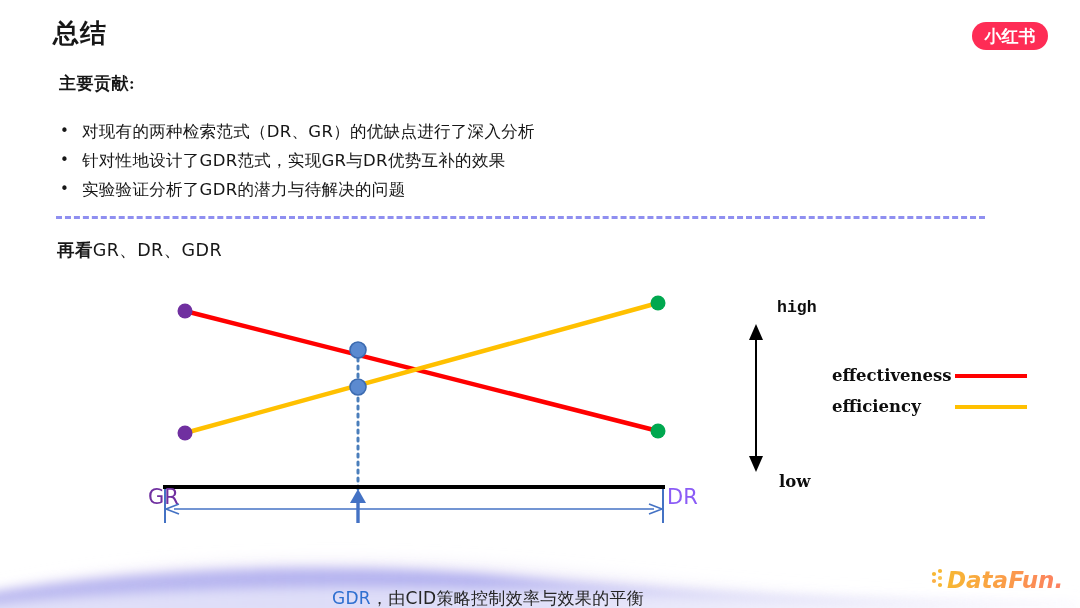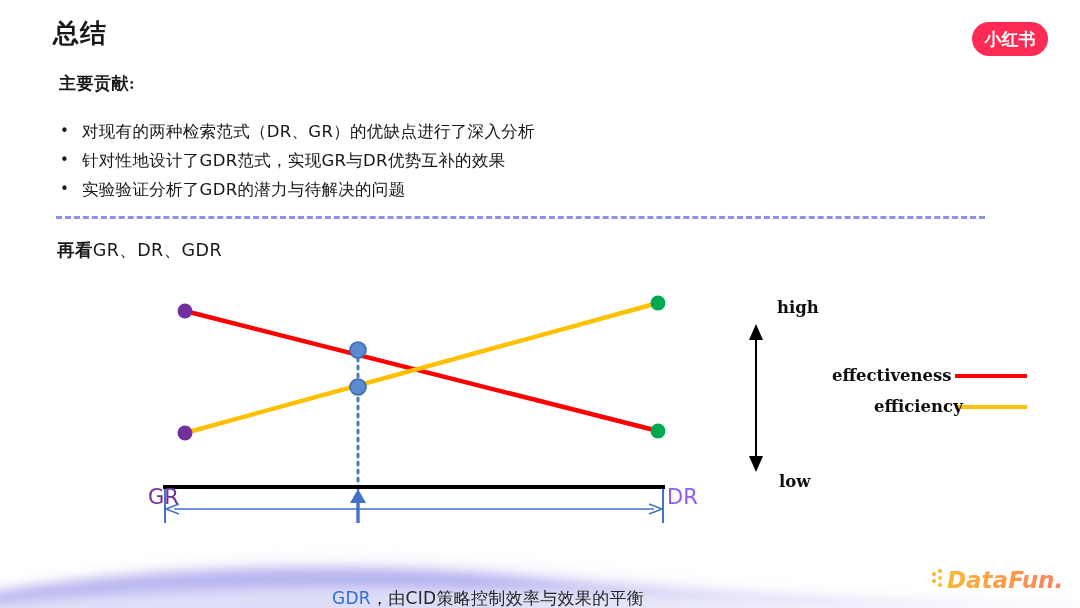--- a/index.html
+++ b/index.html
@@ -63,37 +63,37 @@
   }
   #gr-label{left:148px;top:485px;color:#7030a0;}
   #dr-label{left:667px;top:485px;color:#8b5cf6;}
 
   
   .leg-txt{
     position:absolute;
     font-family:"DejaVu Serif","Liberation Serif",serif;
     font-weight:bold;font-size:16.5px;color:#0d0d0d;
   }
-  #high-label{left:777px;top:298px;}
+  #high-label{left:777px;top:298px;font-family:Liberation Mono, monospace;}
   #low-label{left:779px;top:472px;}
   #eff1-label{left:832px;top:366px;}
-  #eff2-label{left:832px;top:397px;margin-left:42px;}
+  #eff2-label{left:832px;top:397px;}
 
   
   .caption{
     position:absolute;left:332px;top:539px;
     font-family:"DejaVu Sans","Liberation Sans",sans-serif;
     font-size:17px;color:#262626;letter-spacing:.3px;white-space:nowrap;margin-top:48px;
   }
   .caption .gdr{color:#2e6fd0;}
 
   
   .xhs{
     position:absolute;right:32px;top:22px;
-    width:76px;height:34px;border-radius:17px;background:#fe2c55;
+    width:76px;height:28px;border-radius:17px;background:#fe2c55;
     display:flex;align-items:center;justify-content:center;
   }
   .xhs span{
     color:#fff;font-family:"DejaVu Sans","Liberation Sans",sans-serif;
     font-weight:bold;font-size:17px;letter-spacing:0px;
   }
 
   
   .datafun{position:absolute;right:18px;bottom:14px;height:28px;display:flex;align-items:center;}
 </style>

